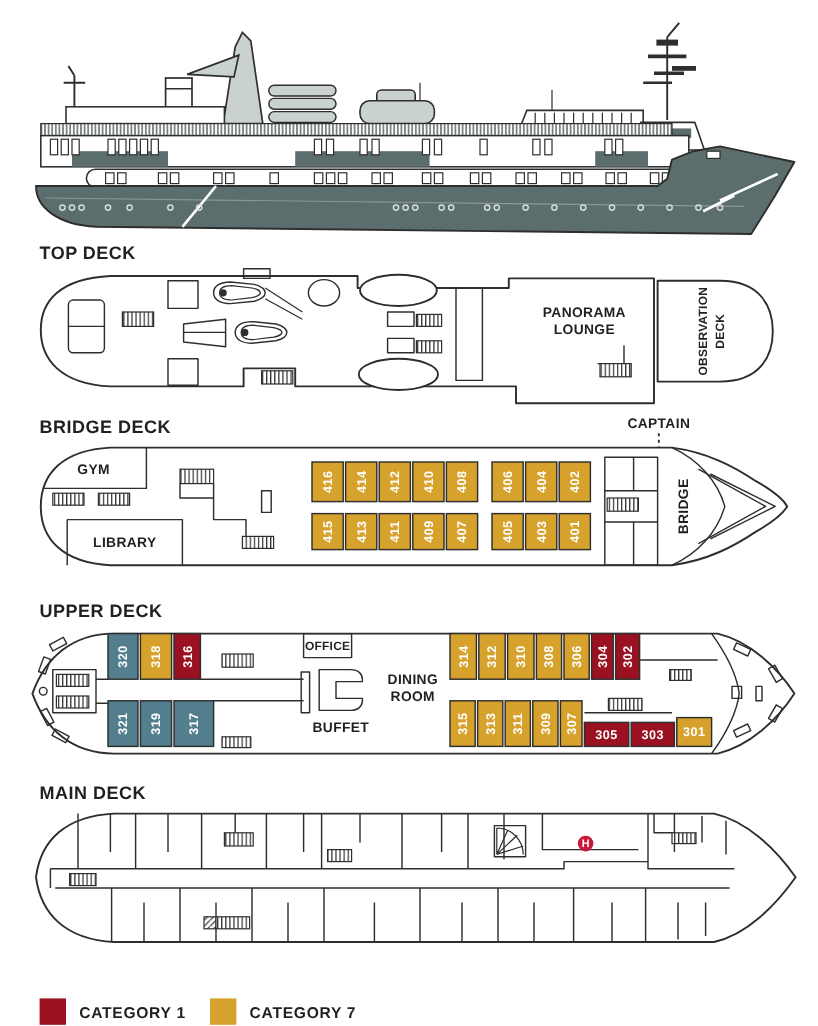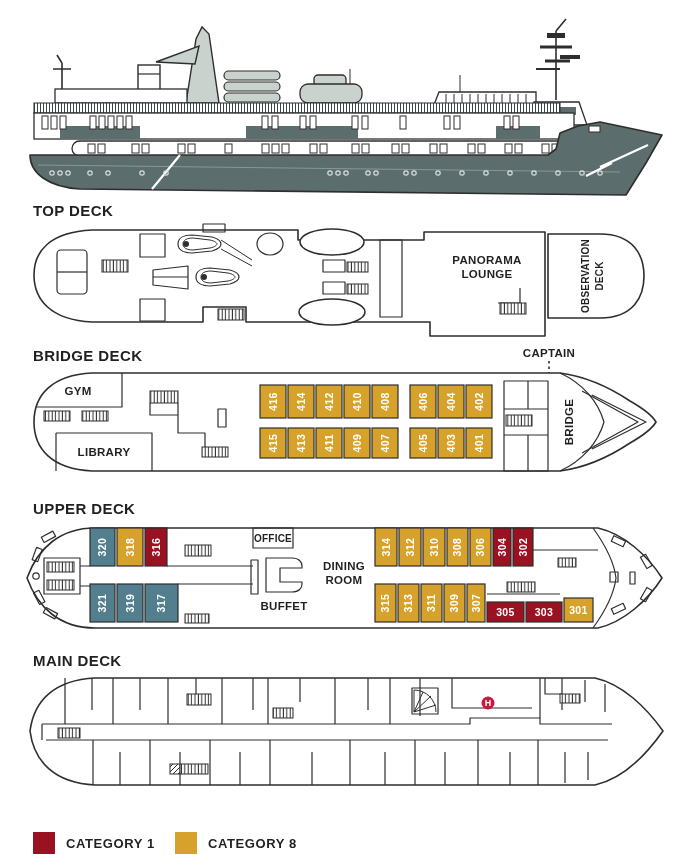--- a/index.html
+++ b/index.html
@@ -422,17 +422,17 @@
     </g>
   </svg>
 
   <div class="legend">
     <div class="legend-item" style="left:33px">
       <span class="swatch" style="background: rgb(154, 17, 34);"></span>
       <span class="legend-label">CATEGORY 1</span>
     </div>
     <div class="legend-item" style="left:175px">
       <span class="swatch" style="background: rgb(214, 162, 44);"></span>
-      <span class="legend-label">CATEGORY 8</span>
+      <span class="legend-label">CATEGORY 7</span>
     </div>
   </div>
 
 </div>
 
 </body></html>

